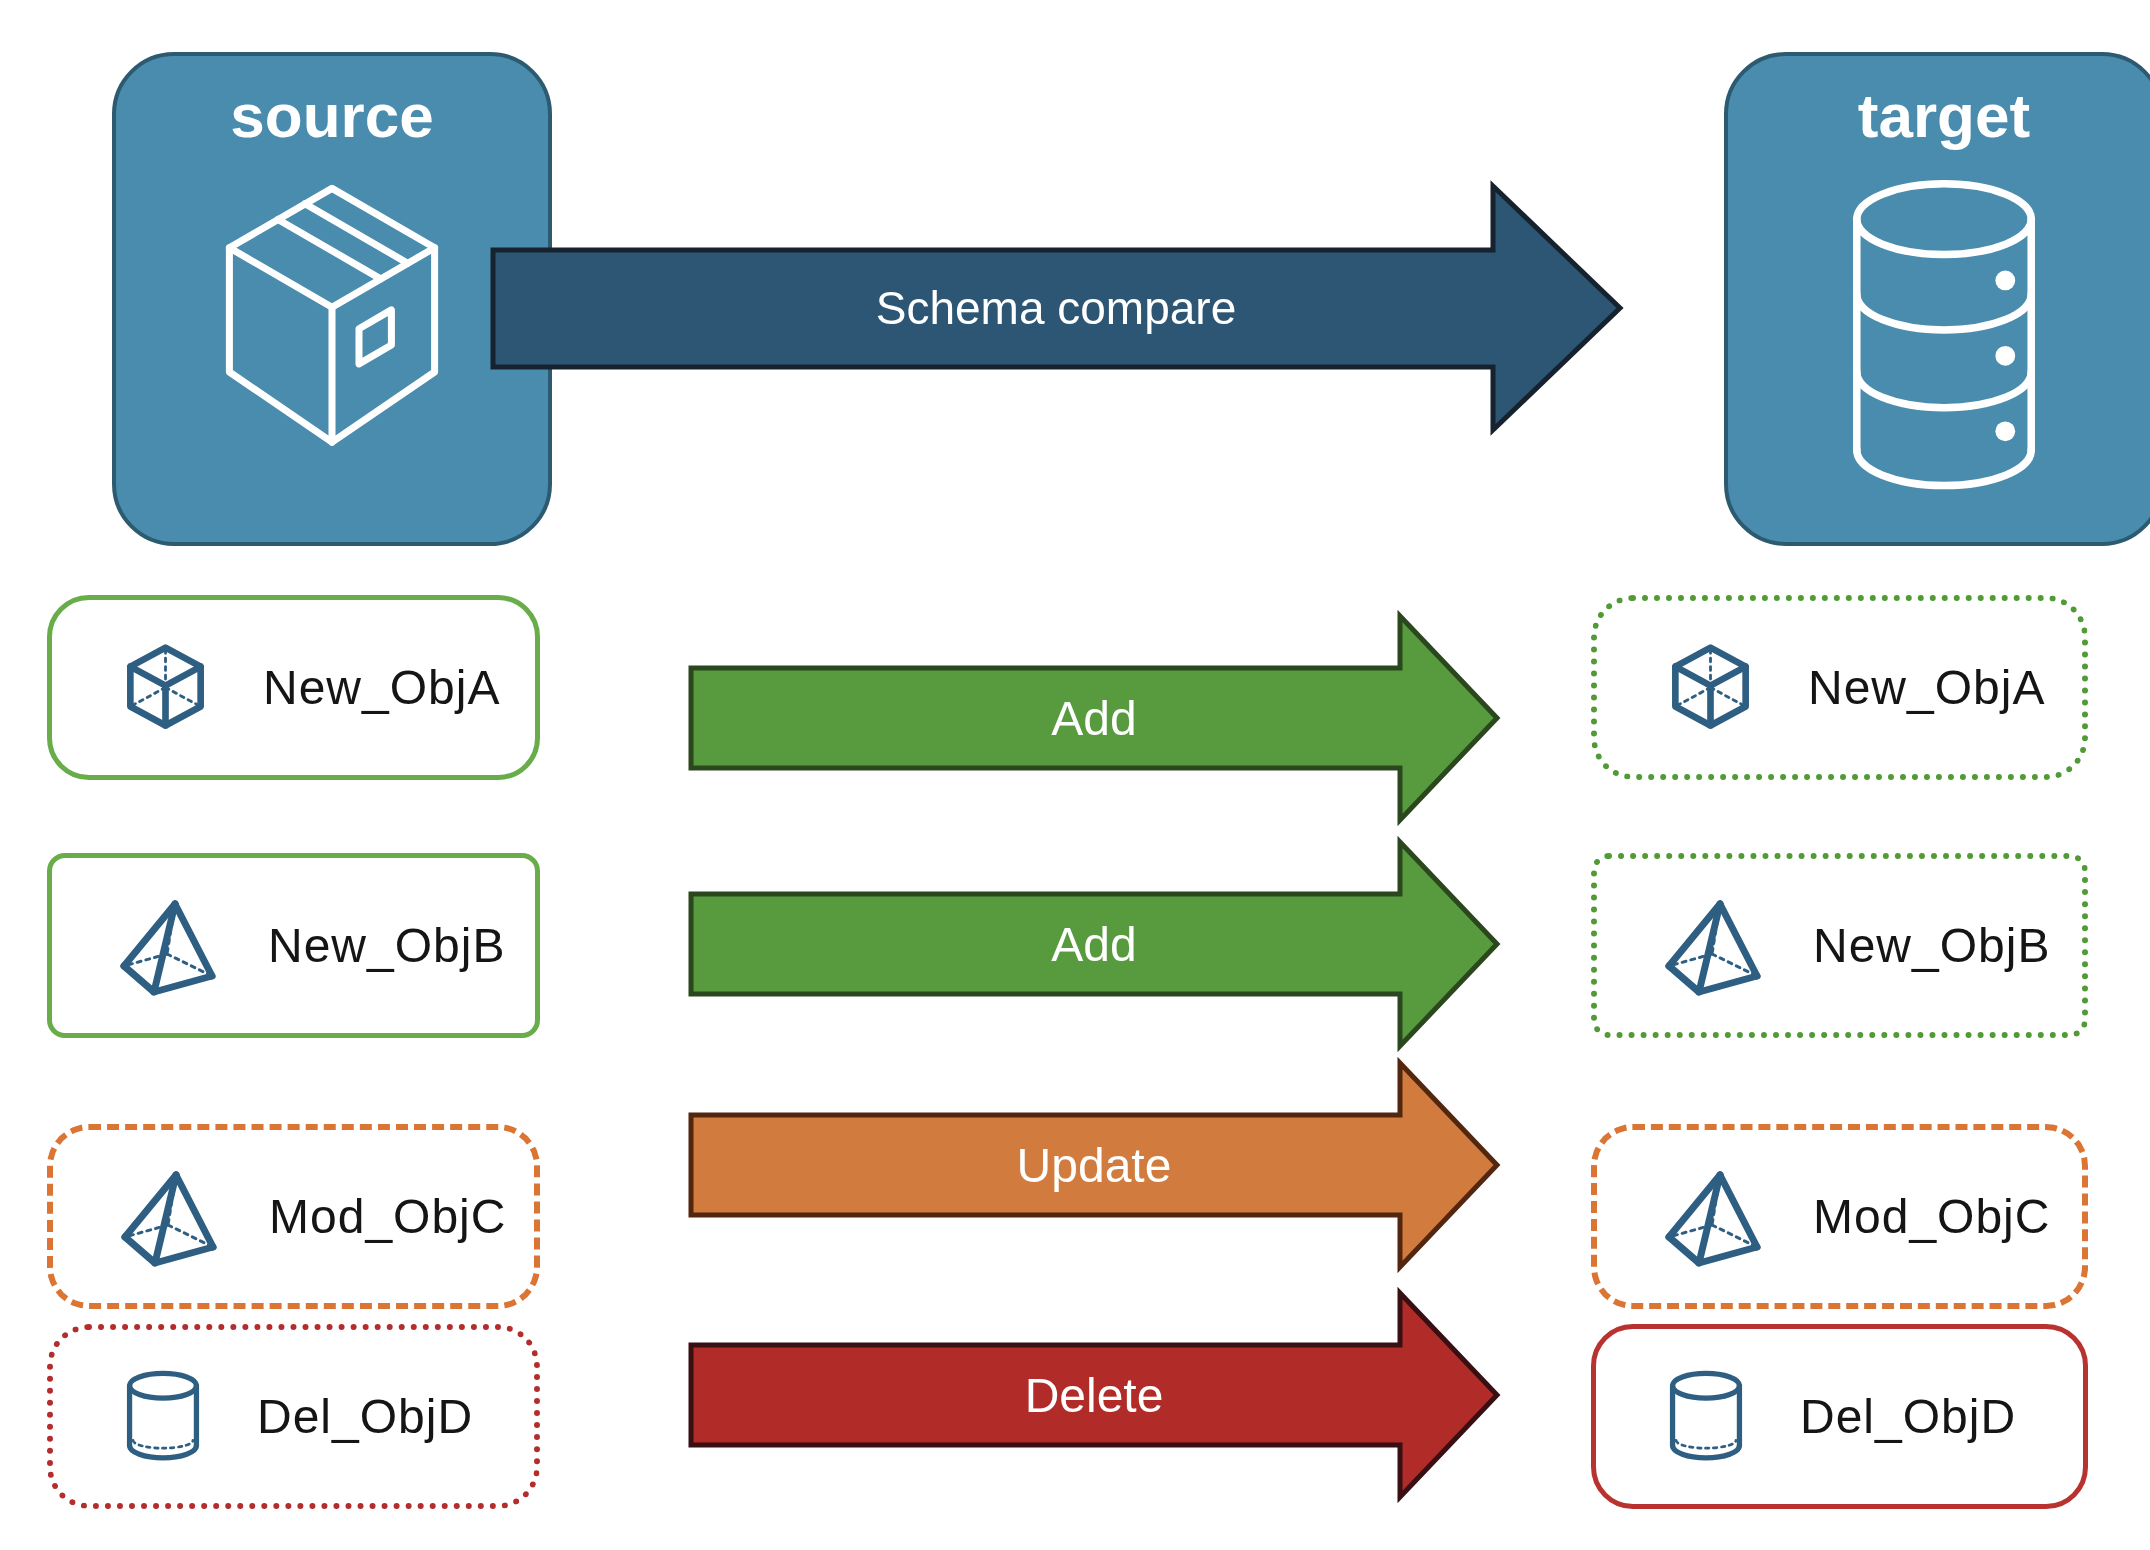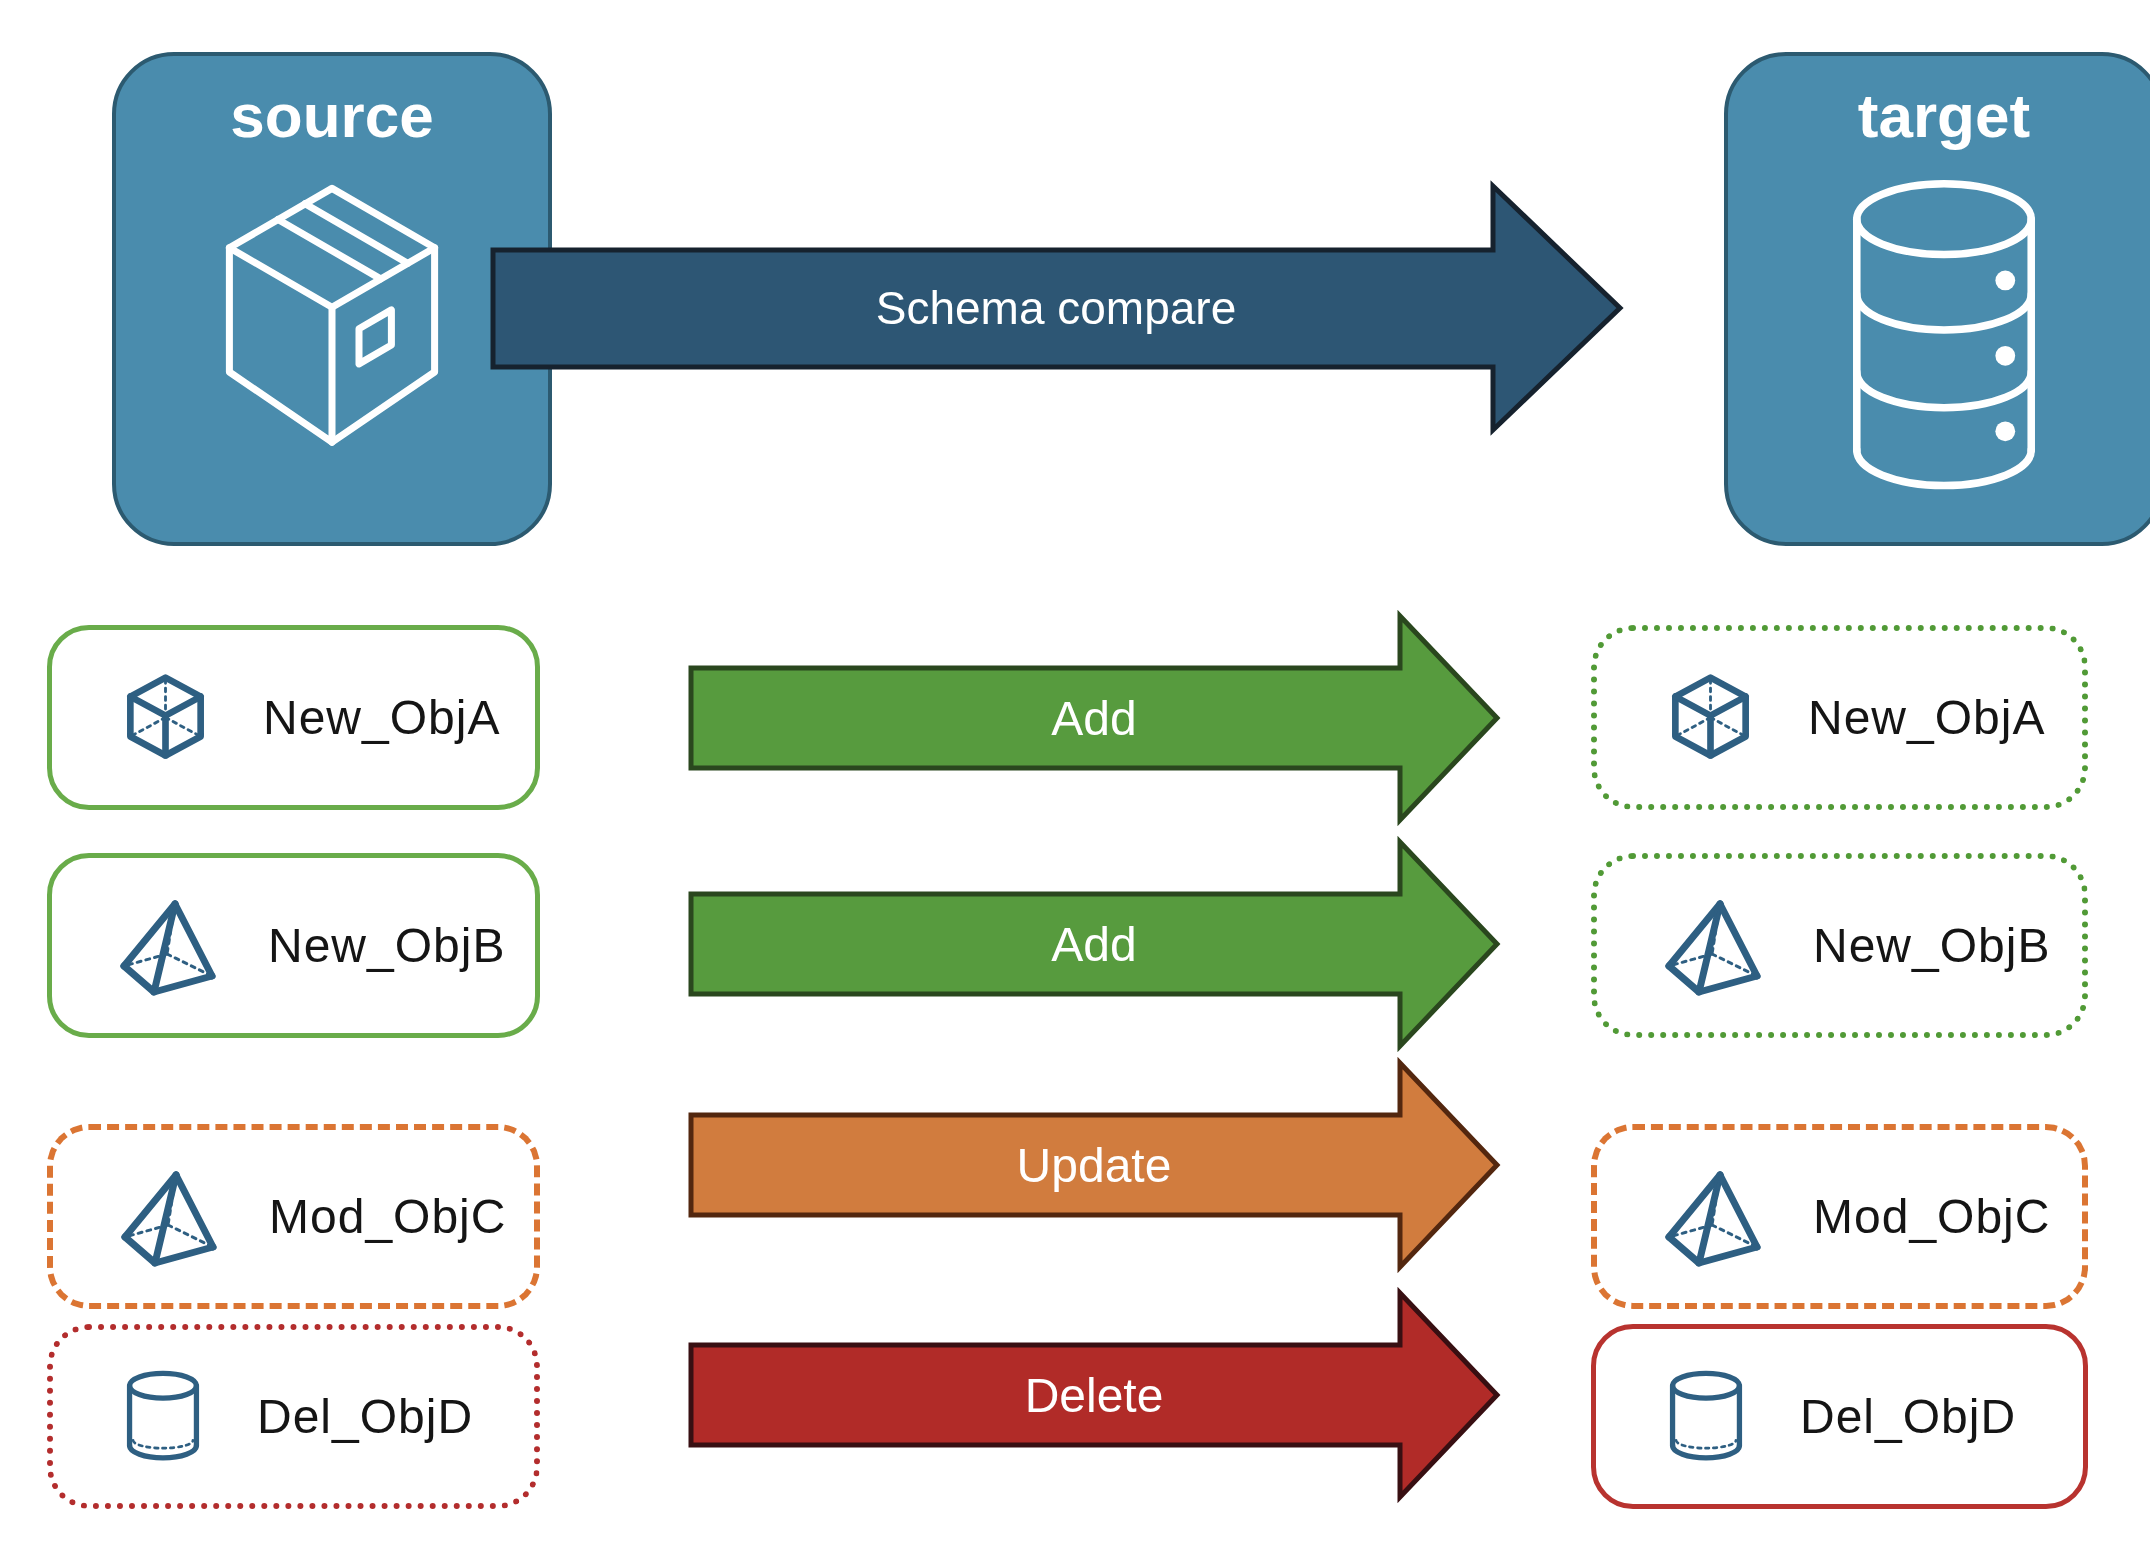--- a/index.html
+++ b/index.html
@@ -51,21 +51,21 @@
   .obox.left{left:47px;width:493px;}
   .obox.right{left:1591px;width:497px;}
   .b-green-solid{border:5px solid #69AC4A;}
   .b-green-dotted{border:6px dotted #519A36;}
   .b-orange-dashed{border:6px dashed #DB7533;}
   .b-red-dotted{border:6px dotted #B32D2D;}
   .b-red-solid{border:5px solid #B8332F;}
   .olabel{font-size:48px;color:#151515;letter-spacing:1px;}
   .oicon{color:#2E5F82;flex:0 0 auto;}
   
-  .r1.obox{top:625px;} .r2.obox{top:853px;} .r3.obox{top:1124px;} .r4.obox{top:1324px;}
+  .r1.obox{top:595px;} .r2.obox{top:853px;border-radius:18px;} .r3.obox{top:1124px;} .r4.obox{top:1324px;}
   .r1.row-arrow{top:613px;} .r2.row-arrow{top:839px;} .r3.row-arrow{top:1060px;} .r4.row-arrow{top:1290px;}
   .sym-hidden{position:absolute;width:0;height:0;overflow:hidden;}
 </style>
 </head>
 <body>
 
 <svg class="sym-hidden" aria-hidden="true">
   <defs>
     <symbol id="sym-package" viewBox="0 0 100 108">
       <g fill="none" stroke="currentColor" stroke-width="2.6" stroke-linejoin="round" stroke-linecap="round">

